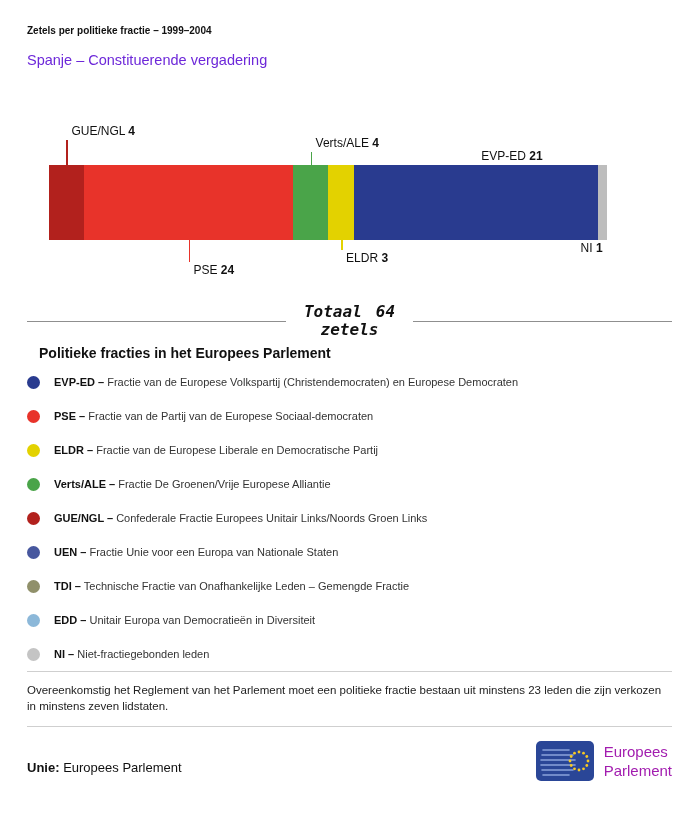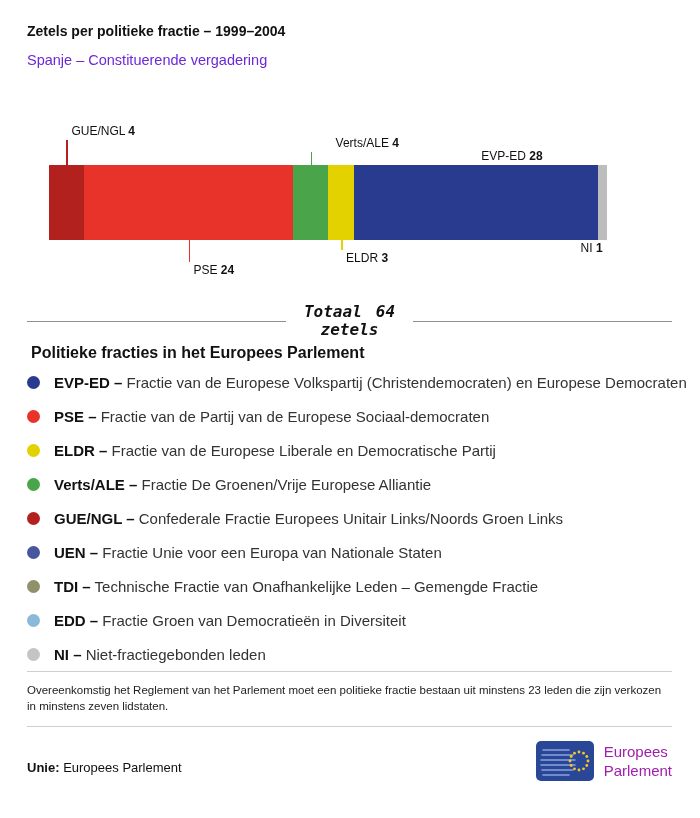--- a/index.html
+++ b/index.html
@@ -4,43 +4,43 @@
 <style>
   * { box-sizing: border-box; }
   html, body { margin: 0; padding: 0; background: #ffffff; }
   body {
     width: 700px; height: 818px; overflow: hidden;
     font-family: "Liberation Sans", sans-serif;
     color: #1a1a1a;
   }
   .page { width: 700px; height: 818px; padding: 23px 28px 0 27px; position: relative; }
 
-  .title { margin: 0; font-size: 14px; line-height: 16px; font-weight: 700; color: #111; }
+  .title { margin: 0; font-size: 10px; line-height: 16px; font-weight: 700; color: #111; }
   .subtitle { margin: 13px 0 0; font-size: 14.5px; line-height: 16px; font-weight: 400; color: #6d28d9; }
 
   
   .chart { position: relative; margin: 59px 0 0 22px; width: 558px; height: 150px; }
   .stacked-bar { position: absolute; left: 0; top: 38px; width: 100%; height: 75px; display: flex; }
   .seg { height: 100%; }
   .leader { position: absolute; width: 1.5px; }
   .bar-label { position: absolute; font-size: 12px; line-height: 13px; white-space: nowrap; color: #111; }
   .bar-label b { font-weight: 700; }
 
   
   .total-row { display: flex; align-items: center; gap: 18px; margin-top: 26px; }
   .hline { flex: 1; height: 1px; background: #8f8f8f; }
   .total-text { font-family: "DejaVu Sans Mono", monospace; font-weight: 700; font-size: 16px; line-height: 18px; text-align: center; color: #111; font-style: italic; }
   .total-value { margin-left: 14px; }
 
   
-  .legend-heading { margin: 6px 4px 0; font-size: 16px; line-height: 16px; font-weight: 700; color: #111; }
+  .legend-heading { margin: 6px 12px 0; font-size: 14px; line-height: 16px; font-weight: 700; color: #111; }
   ul.legend { list-style: none; margin: 4px 0 0; padding: 0; }
   ul.legend li { display: flex; align-items: center; gap: 14px; height: 34px; }
   .dot { width: 13px; height: 13px; border-radius: 50%; flex: 0 0 13px; }
-  .ltxt { font-size: 15px; color: #333; white-space: nowrap; }
+  .ltxt { font-size: 11px; color: #333; white-space: nowrap; }
   .ltxt b { color: #111; font-weight: 700; }
 
   hr.rule { border: none; border-top: 1px solid #cfcfcf; margin: 0; }
   .rule-1 { margin-top: 26px; }
   .rule-2 { margin-top: 13px; }
   .footnote { margin-top: 11px; font-size: 11.5px; line-height: 15.5px; color: #222; max-width: 645px; }
 
   
   .footer-row { margin-top: 12px; display: flex; justify-content: space-between; align-items: flex-end; height: 44px; }
   .source { font-size: 13px; color: #111; padding-bottom: 8px; }
@@ -64,24 +64,24 @@
         <div class="seg" style="width: 4.6875%; background: rgb(227, 210, 0);"></div>
         <div class="seg" style="width: 43.75%; background: rgb(41, 59, 143);"></div>
         <div class="seg" style="width: 1.5625%; background: rgb(189, 189, 189);"></div>
       </div>
     <div>
         <div class="leader" style="left: 3.125%; background: rgb(178, 33, 29); height: 25px; top: 13px;"></div>
         <div class="bar-label" style="left: calc(3.125% + 5px); bottom: 139px;"><span>GUE/NGL </span><b>4</b></div>
         <div class="leader" style="left: 25%; background: rgb(232, 51, 42); height: 22px; top: 113px;"></div>
         <div class="bar-label" style="left: calc(25% + 5px); top: 137px;"><span>PSE </span><b>24</b></div>
         <div class="leader" style="left: 46.875%; background: rgb(74, 164, 73); height: 13px; top: 25px;"></div>
-        <div class="bar-label" style="left: calc(46.875% + 5px); bottom: 127px; margin-left: 20px;"><span>Verts/ALE </span><b>4</b></div>
+        <div class="bar-label" style="left: calc(46.875% + 5px); bottom: 127px;"><span>Verts/ALE </span><b>4</b></div>
         <div class="leader" style="left: 52.3438%; background: rgb(227, 210, 0); height: 10px; top: 113px;"></div>
         <div class="bar-label" style="left: calc(52.3438% + 5px); top: 125px;"><span>ELDR </span><b>3</b></div>
-        <div class="bar-label" style="left: calc(76.5625% + 5px); bottom: 114px;"><span>EVP-ED </span><b>28</b></div>
+        <div class="bar-label" style="left: calc(76.5625% + 5px); bottom: 114px;"><span>EVP-ED </span><b>21</b></div>
         <div class="bar-label" style="right: 0.78125%; top: 115px;"><span>NI </span><b>1</b></div>
       </div>
   </div>
 
   <div class="total-row">
     <div class="hline"></div>
     <div class="total-text">
       <div><span>Totaal</span><span class="total-value">64</span></div>
       <div>zetels</div>
     </div>
@@ -114,21 +114,21 @@
       <li>
         <span class="dot" style="background: rgb(71, 87, 158);"></span>
         <span class="ltxt"><b>UEN –</b><span> Fractie Unie voor een Europa van Nationale Staten</span></span>
       </li>
       <li>
         <span class="dot" style="background: rgb(144, 144, 106);"></span>
         <span class="ltxt"><b>TDI –</b><span> Technische Fractie van Onafhankelijke Leden – Gemengde Fractie</span></span>
       </li>
       <li>
         <span class="dot" style="background: rgb(140, 184, 217);"></span>
-        <span class="ltxt"><b>EDD –</b><span> Fractie Groen van Democratieën in Diversiteit</span></span>
+        <span class="ltxt"><b>EDD –</b><span> Unitair Europa van Democratieën in Diversiteit</span></span>
       </li>
       <li>
         <span class="dot" style="background: rgb(196, 196, 196);"></span>
         <span class="ltxt"><b>NI –</b><span> Niet-fractiegebonden leden</span></span>
       </li>
     </ul>
 
   <hr class="rule rule-1">
   <p class="footnote">Overeenkomstig het Reglement van het Parlement moet een politieke fractie bestaan uit minstens 23 leden die zijn verkozen in minstens zeven lidstaten.</p>
   <hr class="rule rule-2">

